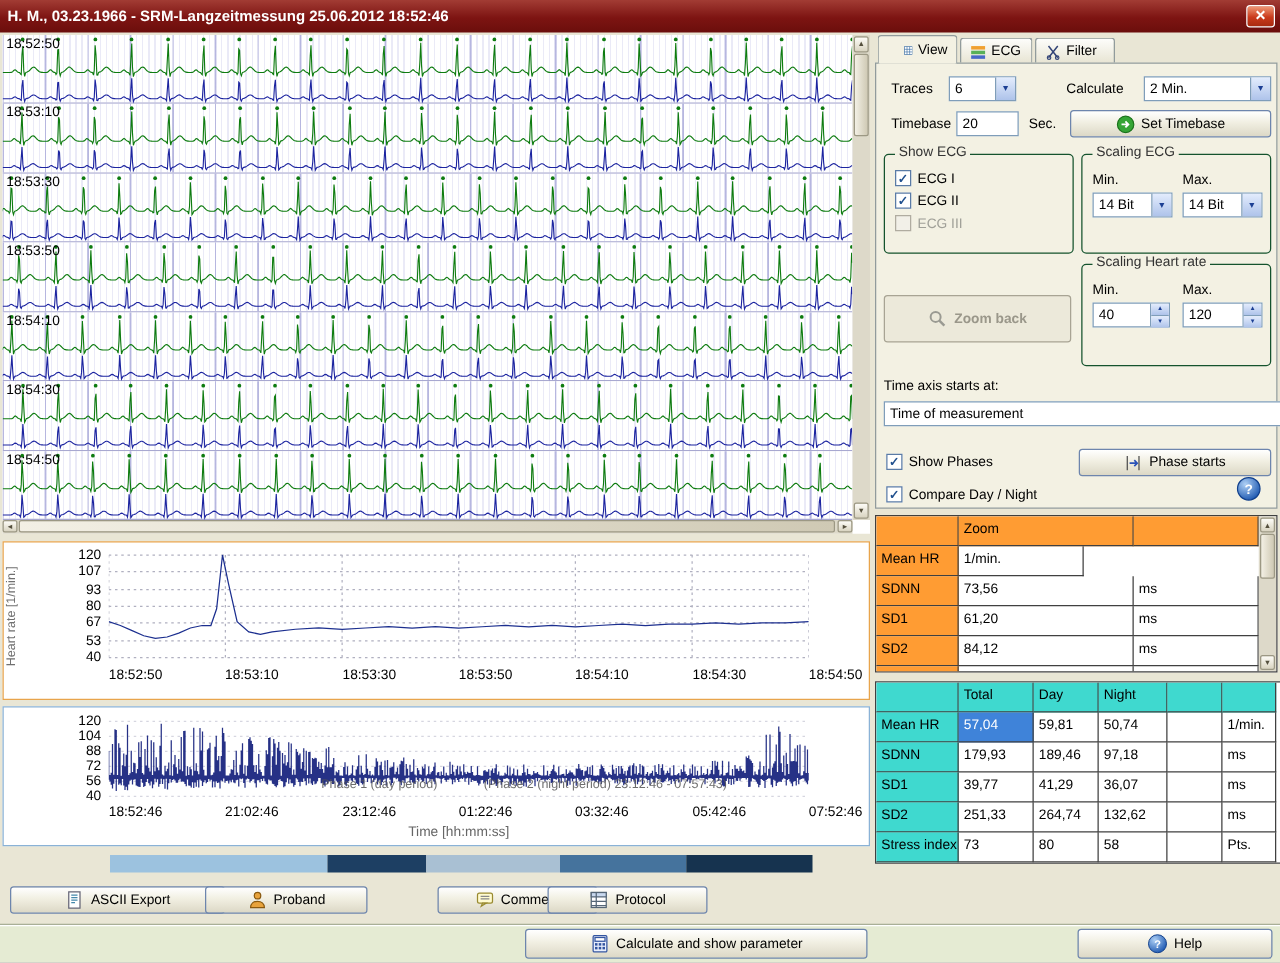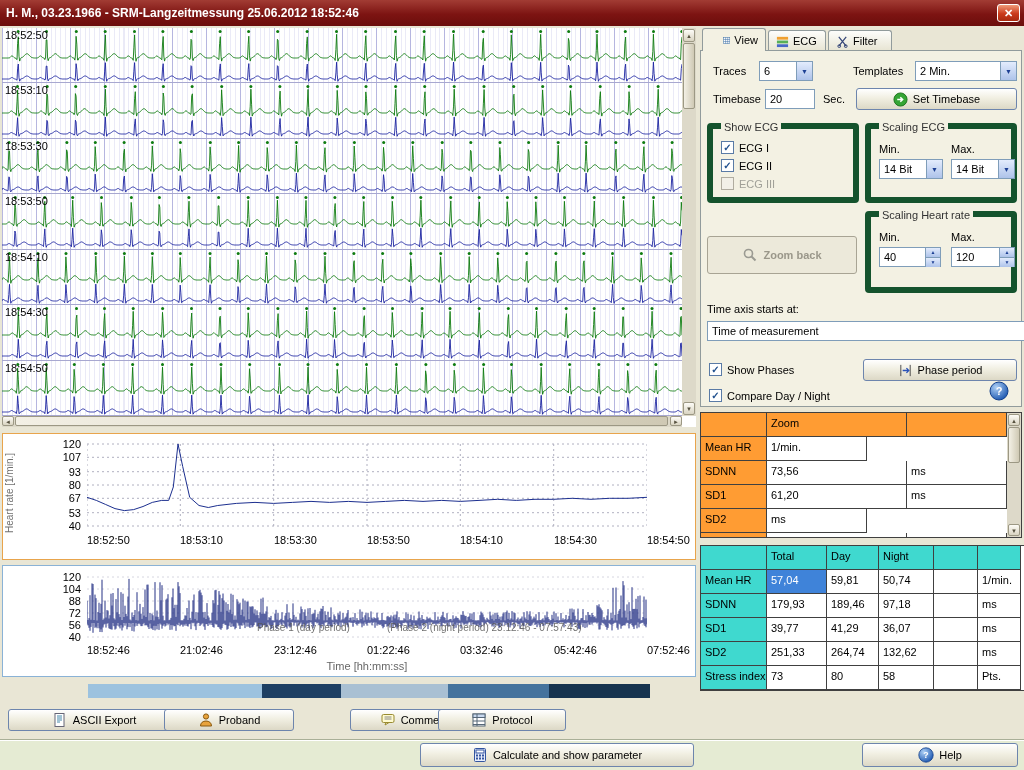--- a/index.html
+++ b/index.html
@@ -76,21 +76,21 @@
     border:1px solid #919b9c; background:#f3f1e3; }
   .lbl { position:absolute; font-size:11px; white-space:nowrap; }
 
   .dd { position:absolute; height:20px; background:#fff; border:1px solid #7f9db9; display:flex; align-items:center; }
   .dd-val { flex:1; padding-left:4px; white-space:nowrap; overflow:hidden; }
   .dd-btn { width:16px; height:100%; background:linear-gradient(180deg,#e3ecfd,#aec3ea);
     border-left:1px solid #7f9db9; font-size:7px; color:#1c3f94; display:flex; align-items:center; justify-content:center; }
   .tb-input { position:absolute; height:20px; border:1px solid #7f9db9; padding-left:4px;
     font:11px "Liberation Sans",sans-serif; }
 
-  .group { position:absolute; border:6px solid #14532d; border-radius:4px; }
+  .group { position:absolute; border:1px solid #14532d; border-radius:4px; }
   .gtitle { position:absolute; top:-8px; left:8px; background:#f3f1e3; padding:0 3px; font-size:11px; color:#333; white-space:nowrap; }
 
   .cbrow { position:absolute; display:flex; align-items:center; gap:5px; font-size:11px; white-space:nowrap; }
   .cb { width:13px; height:13px; background:#fff; border:1px solid #5a7ba6; display:inline-flex;
     align-items:center; justify-content:center; font-size:10px; color:#20508e; font-weight:bold; flex:none; }
   .cb.dis { border-color:#b0aca0; background:#f2f0e8; color:transparent; }
   .dis-label { color:#a0a098; }
 
   .spin { position:absolute; height:20px; background:#fff; border:1px solid #7f9db9; display:flex; align-items:center; }
   .spin-val { flex:1; padding-left:4px; }
@@ -527,21 +527,21 @@
       </svg>
     <span>Filter</span>
   </div>
 
   <div class="tabpage">
     <span class="lbl" style="left:12px;top:14px;">Traces</span>
     <div class="dd" style="left:58px;top:10px;width:54px;">
       <span class="dd-val">6</span>
       <span class="dd-btn">▼</span>
     </div>
-    <span class="lbl" style="left:152px;top:14px;">Templates</span>
+    <span class="lbl" style="left:152px;top:14px;">Calculate</span>
     <div class="dd" style="left:214px;top:10px;width:102px;">
       <span class="dd-val">2 Min.</span>
       <span class="dd-btn">▼</span>
     </div>
 
     <span class="lbl" style="left:12px;top:42px;">Timebase</span>
     <input class="tb-input" style="left: 64px; top: 38px; width: 50px;" value="20">
     <span class="lbl" style="left:122px;top:42px;">Sec.</span>
     <div class="btn" style="left:155px;top:37px;width:161px;">
       <svg width="15" height="15" viewBox="0 0 16 16">
@@ -617,21 +617,21 @@
 
     <span class="cbrow" style="left:8px;top:312px;">
         <span class="cb">✓</span>
         <span>Show Phases</span>
       </span>
     <div class="btn" style="left:162px;top:308px;width:154px;">
       <svg width="15" height="15" viewBox="0 0 16 16">
           <path d="M3 2v12M13 2v12" stroke="#444" fill="none"></path>
           <path d="M5 8h6M9 5.5L11.5 8 9 10.5" stroke="#2a52b8" stroke-width="1.4" fill="none"></path>
         </svg>
-      <span>Phase period</span>
+      <span>Phase starts</span>
     </div>
 
     <span class="cbrow" style="left:8px;top:338px;">
         <span class="cb">✓</span>
         <span>Compare Day / Night</span>
       </span>
     <span class="helpball" style="left:288px;top:330px;">
       <svg width="20" height="20" viewBox="0 0 20 20">
           <circle cx="10" cy="10" r="9" fill="url(#ballgrad)" stroke="#12408c"></circle>
           <text x="10" y="14" text-anchor="middle" font-size="11" font-weight="bold" fill="#fff" font-family="Liberation Sans, sans-serif">?</text>
@@ -654,20 +654,21 @@
       <span class="tc c2">73,56</span>
       <span class="tc c3">ms</span>
     </div>
     <div class="trow">
       <span class="tc c1 orange">SD1</span>
       <span class="tc c2">61,20</span>
       <span class="tc c3">ms</span>
     </div>
     <div class="trow">
       <span class="tc c1 orange">SD2</span>
+      <span class="tc c2">84,12</span>
       <span class="tc c3">ms</span>
     </div>
     <div class="trow sliver">
       <span class="tc c1 orange"></span>
       <span class="tc c2"></span>
       <span class="tc c3"></span>
     </div>
     <div class="t1-sb">
       <span class="sbtn" style="left:1px;top:1px;width:12px;height:12px;line-height:12px;"><span>▲</span></span>
       <span class="sthumb" style="left:1px;top:14px;width:12px;height:36px;"></span>

